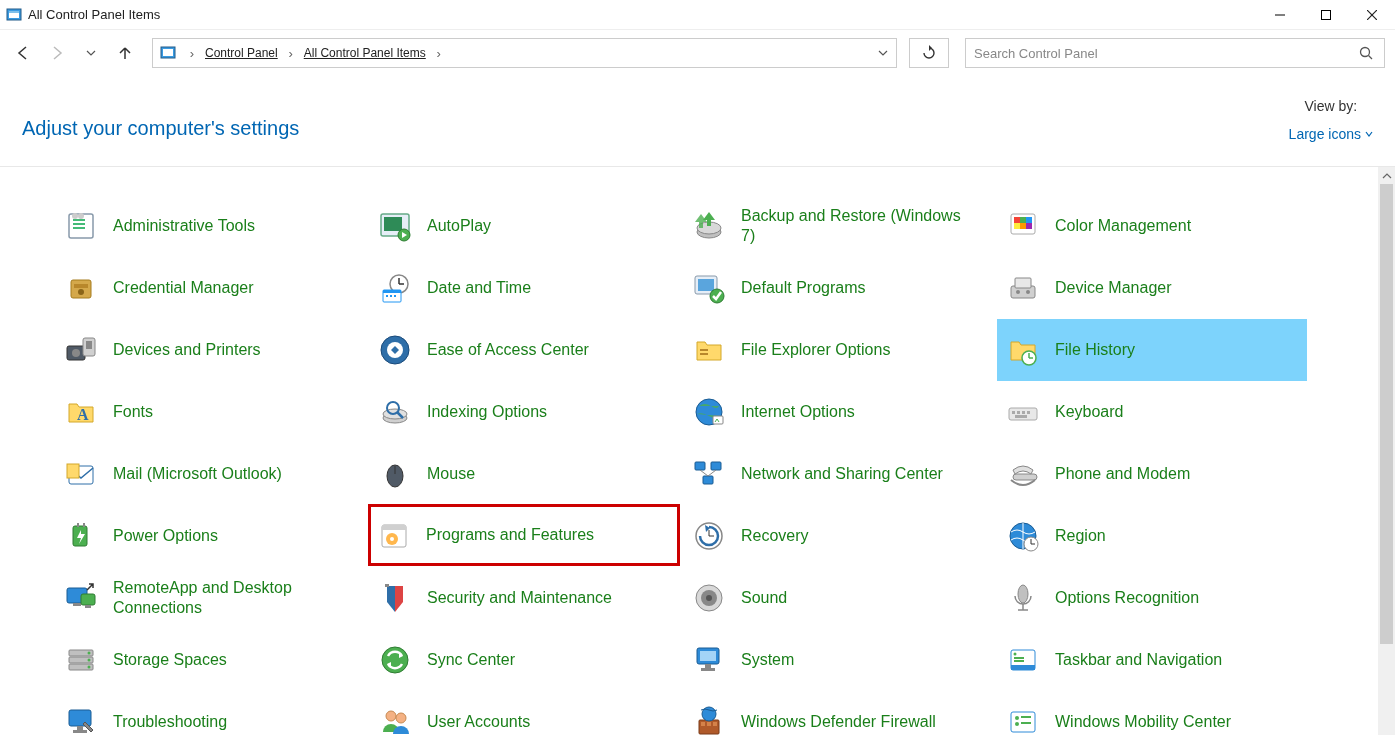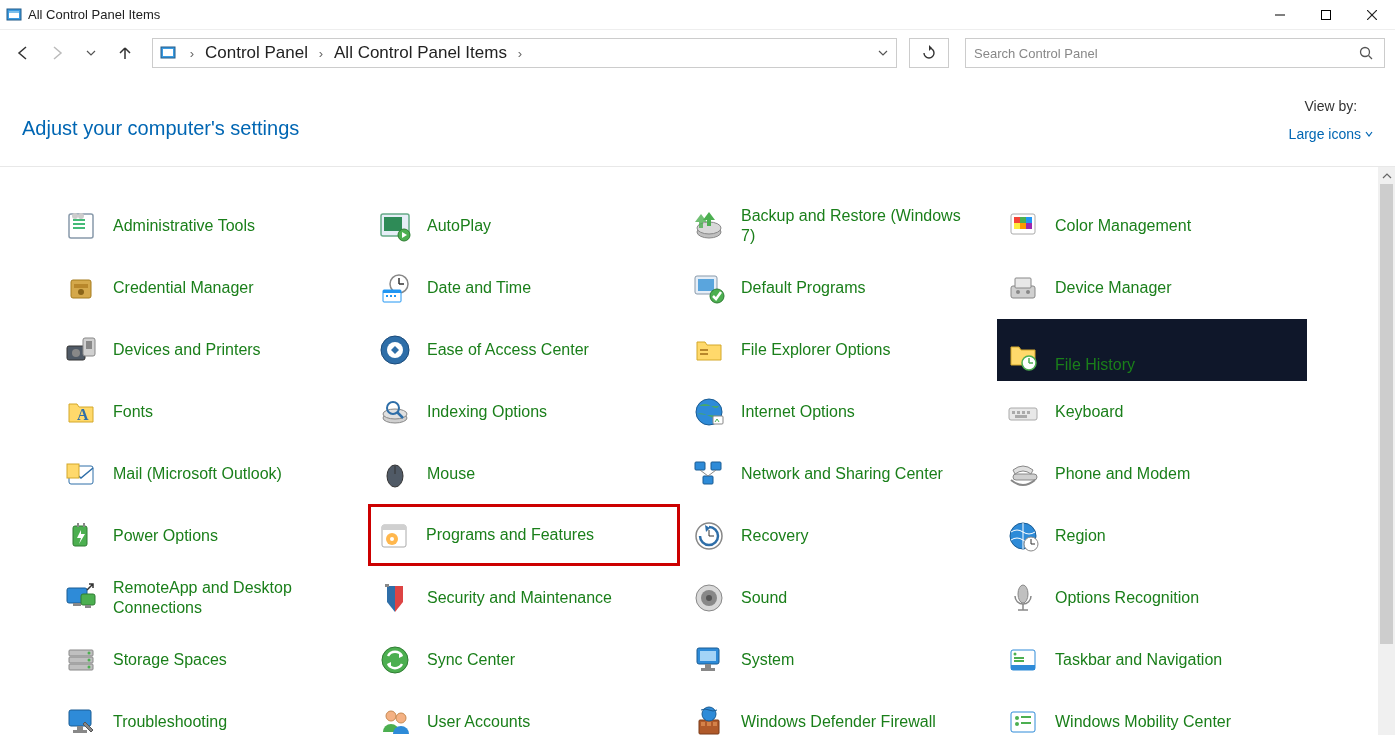--- a/index.html
+++ b/index.html
@@ -52,21 +52,22 @@
     align-items: center;
     margin-left: 6px;
     background: #fff;
   }
   .bc-iconcell {
     width: 30px; height: 100%; display: flex; align-items: center; justify-content: center;
     border-right: 0;
   }
   .bc-seg {
     padding: 0 4px; height: 100%; display: inline-flex; align-items: center; cursor: pointer;
-    font-size: 17px;
+    font-size: 12px;
+    text-decoration: underline;
   }
   .bc-chevron { width: 18px; display: flex; align-items: center; justify-content: center; color: #666; }
   .bc-flexfill { flex: 1; }
   .bc-dropdown { width: 26px; display: flex; align-items: center; justify-content: center; color: #666; cursor: pointer; }
   .refresh-cell {
     width: 40px; height: 30px; border: 1px solid #ccc; margin-left: 4px;
     display: flex; align-items: center; justify-content: center; cursor: pointer;
   }
   .search-box {
     width: 420px; height: 30px; border: 1px solid #ccc; margin-left: 8px;
@@ -109,22 +110,21 @@
     row-gap: 0px;
     padding: 28px 8px 8px 20px;
   }
   .cp-item {
     display: flex; align-items: center; height: 62px;
     padding: 4px 10px 4px 4px;
     cursor: pointer;
     border: 2px solid transparent;
   }
   .cp-item.selected {
-    background: #0f172a;
-    align-items: flex-end;
+    background: #7dd3fc;
   }
   .cp-item.highlighted {
     border: 3px solid #cc0000;
     padding: 3px 9px 3px 3px;
     margin: -1px;
   }
   .cp-icon {
     width: 40px; height: 40px; flex-shrink: 0; margin-right: 12px;
     display: flex; align-items: center; justify-content: center;
   }

